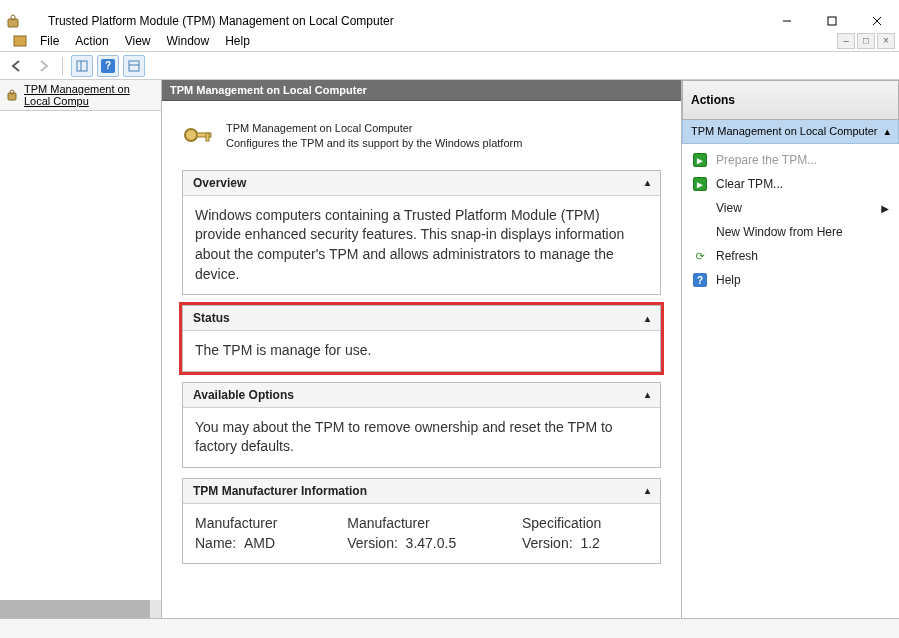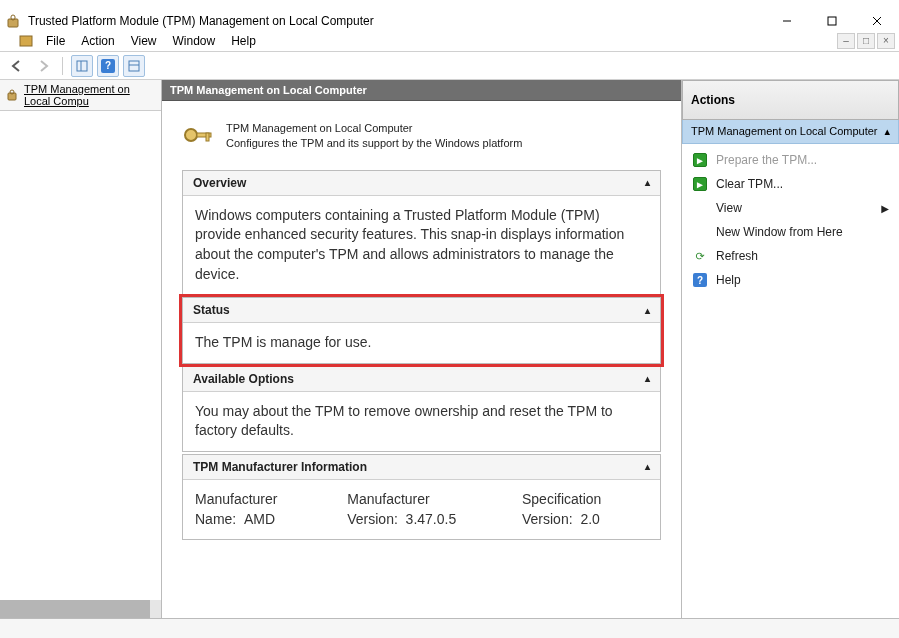--- a/index.html
+++ b/index.html
@@ -1,24 +1,24 @@
 <!DOCTYPE html>
 <html><head>
 <meta charset="utf-8">
 <style>
   * { box-sizing: border-box; margin: 0; padding: 0; font-family: "Segoe UI", Tahoma, sans-serif; }
   html, body { width: 899px; height: 638px; background: #fff; overflow: hidden; }
 
-  .titlebar { height: 30px; display:flex; align-items:center; padding:12px 0 0 6px; }
+  .titlebar { height: 30px; display:flex; align-items:center; padding:12px 0 0 6px;gap:20px; }
   .titlebar .app-icon { width:16px; height:16px; margin-right:6px; display:inline-block; }
   .titlebar .title { font-size:12px; color:#000; flex:1; }
   .win-controls { display:flex; }
   .win-btn { width:45px; height:30px; display:flex; align-items:center; justify-content:center; font-size:12px; color:#000; }
 
-  .menubar { height:22px; display:flex; align-items:center; padding-left:18px; font-size:12px; border-bottom:1px solid #d0d0d0; }
+  .menubar { height:22px; display:flex; align-items:center; padding-left:12px; font-size:12px; border-bottom:1px solid #d0d0d0; }
   .menubar .menu-icon { width:16px; height:16px; margin-right:4px; }
   .menubar .menu-item { padding:2px 8px; cursor:default; }
   .menubar .spacer { flex:1; }
   .doc-controls { display:flex; gap:2px; padding-right:4px; }
   .doc-btn { width:18px; height:16px; display:flex; align-items:center; justify-content:center; font-size:10px; color:#666; background:#f0f0f0; border:1px solid #ccc; }
 
   .toolbar { height:28px; display:flex; align-items:center; padding:0 6px; gap:4px; border-bottom:1px solid #d0d0d0; }
   .tool-btn { width:22px; height:22px; display:flex; align-items:center; justify-content:center; border:1px solid transparent; border-radius:2px; }
   .tool-btn.boxed { border-color:#a0c0e0; background:#e8f0fa; }
   .tool-sep { width:1px; height:18px; background:#ccc; margin:0 4px; }
@@ -33,21 +33,21 @@
 
   .center-panel { flex:1; background:#fff; display:flex; flex-direction:column; }
   .center-header { background:#6f6f6f; color:#fff; font-size:11px; font-weight:bold; padding:4px 8px; border-bottom:1px solid #555; }
   .center-body { flex:1; overflow:auto; padding:10px 20px; }
 
   .intro { display:flex; gap:12px; margin:10px 0 18px 0; }
   .intro .key-icon { width:32px; height:28px; }
   .intro-text { font-size:11px; color:#222; line-height:1.4; }
   .intro-text .intro-title { font-weight:normal; display:block; }
 
-  .section { border:1px solid #bcbcbc; margin-bottom:2px; }
+  .section { border:1px solid #bcbcbc; margin-bottom:10px; }
   .section.highlighted { outline:3px solid #d33; outline-offset:0; }
   .section-head { display:flex; align-items:center; justify-content:space-between; padding:5px 10px; background:#f5f5f5; font-size:12px; font-weight:bold; color:#222; border-bottom:1px solid #d0d0d0; }
   .section-head .caret { font-size:10px; }
   .section-body { padding:10px 12px; font-size:14px; color:#333; line-height:1.4; }
   .manuf-row { display:flex; gap:22px; }
 
   .right-panel { width:218px; border-left:1px solid #bbb; display:flex; flex-direction:column; }
   .actions-header { font-size:12px; font-weight:bold; padding:12px 8px; background:linear-gradient(#f3f3f3,#e4e4e4); border:1px solid #b0b0b0; }
   .actions-subheader { font-size:11px; padding:5px 8px; background:#bcd7ef; display:flex; justify-content:space-between; border:1px solid #9cc0e0; border-top:none; }
   .action-list { flex:1; background:#fff; padding:4px 0; }
@@ -201,21 +201,21 @@
 
       <div class="section">
         <div class="section-head">
           <span>TPM Manufacturer Information</span>
           <span class="caret">▴</span>
         </div>
         <div class="section-body">
           <div class="manuf-row">
             <span><span>Manufacturer Name:</span>&nbsp;&nbsp;<span>AMD</span></span>
             <span><span>Manufacturer Version:</span>&nbsp;&nbsp;<span>3.47.0.5</span></span>
-            <span><span>Specification Version:</span>&nbsp;&nbsp;<span>2.0</span></span>
+            <span><span>Specification Version:</span>&nbsp;&nbsp;<span>1.2</span></span>
           </div>
         </div>
       </div>
     </div>
   </div>
 
   <div class="right-panel">
     <div class="actions-header">Actions</div>
     <div class="actions-subheader">
       <span>TPM Management on Local Computer</span>

